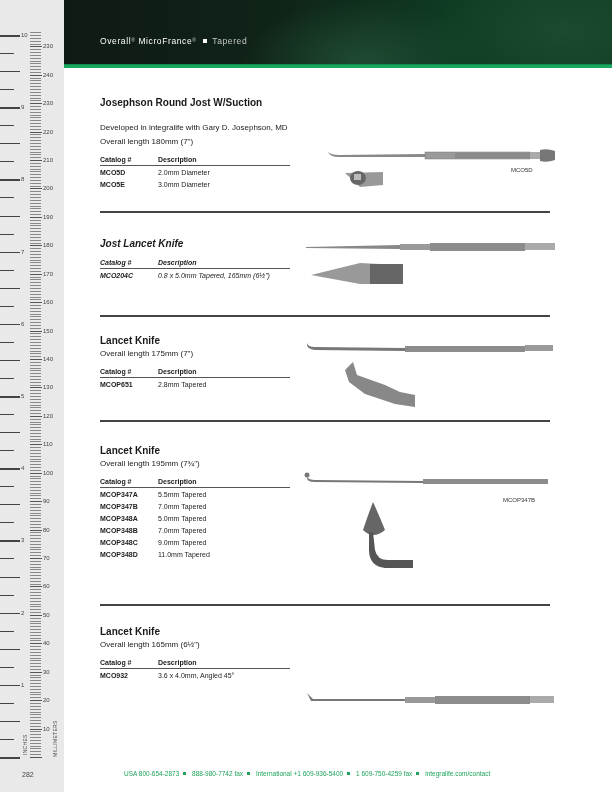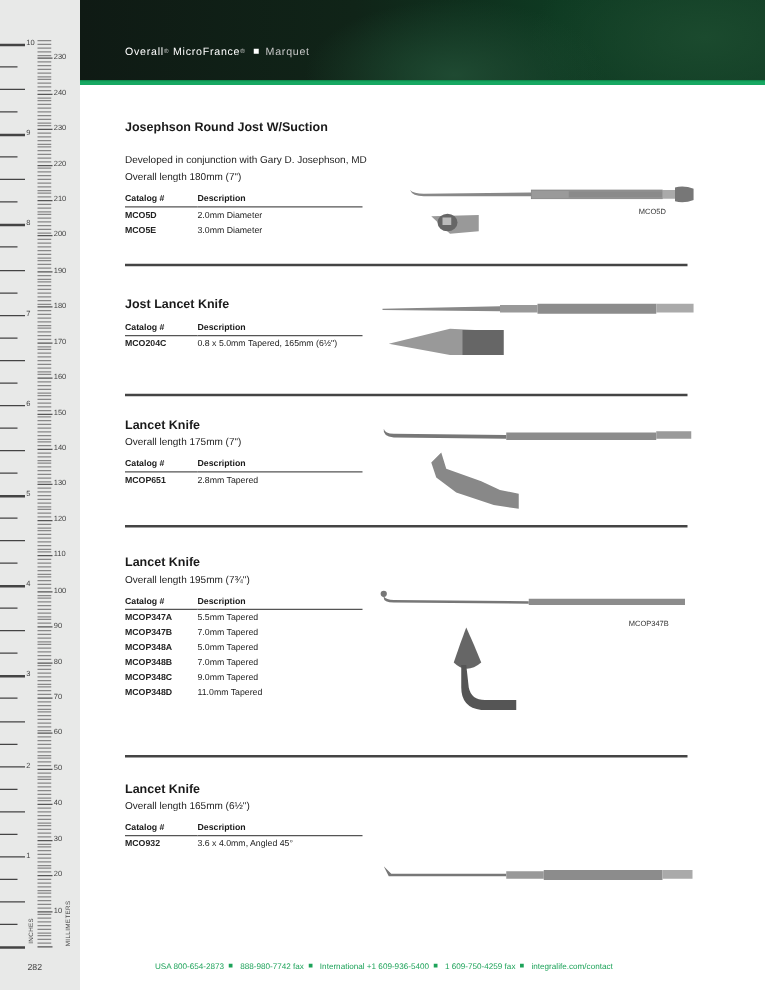--- a/index.html
+++ b/index.html
@@ -384,26 +384,26 @@
     <div class="vlabel" style="left: 52px; top: 757px;">MILLIMETERS</div>
   </div>
 <div class="page-num">282</div>
 
 <div class="header"></div>
 <div class="header-stripe"></div>
 <div class="header-title">
   <span>Overall</span><span class="reg">®</span>
   <span>MicroFrance</span><span class="reg">®</span>
   <span class="sq"></span>
-  <span class="sub">Marquet</span>
+  <span class="sub">Tapered</span>
 </div>
 
 <div class="section" style="top:97px;">
   <div class="sec-title">Josephson Round Jost W/Suction</div>
-  <div class="sec-sub" style="margin-top:14px;">Developed in conjunction with Gary D. Josephson, MD</div>
+  <div class="sec-sub" style="margin-top:14px;">Developed in integralife with Gary D. Josephson, MD</div>
   <div class="sec-sub" style="margin-top:2px;">Overall length 180mm (7")</div>
   <table class="cat-table">
     <tbody>
         <tr>
           <th>Catalog #</th>
           <th>Description</th>
         </tr>
     <tr>
           <td class="cat">MCO5D</td>
           <td>2.0mm Diameter</td>
@@ -421,21 +421,21 @@
   <rect x="130" y="8" width="75" height="5" fill="#8a8a8a"></rect>
   <rect x="205" y="7" width="10" height="7" fill="#aaa"></rect>
   <path d="M215 5 Q222 3 230 6 L230 15 Q222 18 215 16Z" fill="#777"></path>
   <path d="M20 28 L58 27 L58 40 L35 42 Z" fill="#999"></path>
   <ellipse cx="33" cy="33" rx="8" ry="7" fill="#666"></ellipse>
   <rect x="29" y="29" width="7" height="6" fill="#bbb"></rect>
 </svg>
 <div class="caption" style="left:511px;top:167px;">MCO5D</div>
 <div class="divider" style="top:211px;"></div>
 
-<div class="section" style="top:238px;">
+<div class="section" style="top:238px;font-style:italic;">
   <div class="sec-title">Jost Lancet Knife</div>
   <table class="cat-table" style="margin-top:8px;">
     <tbody>
         <tr>
           <th>Catalog #</th>
           <th>Description</th>
         </tr>
     <tr>
           <td class="cat">MCO204C</td>
           <td>0.8 x 5.0mm Tapered, 165mm (6½")</td>

